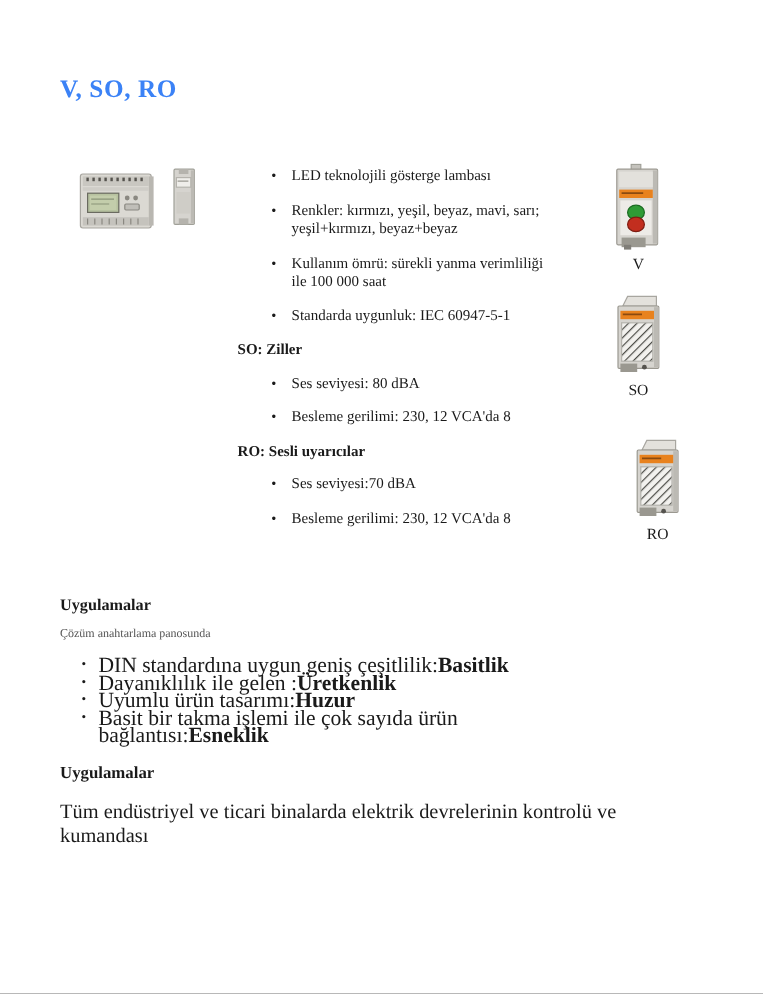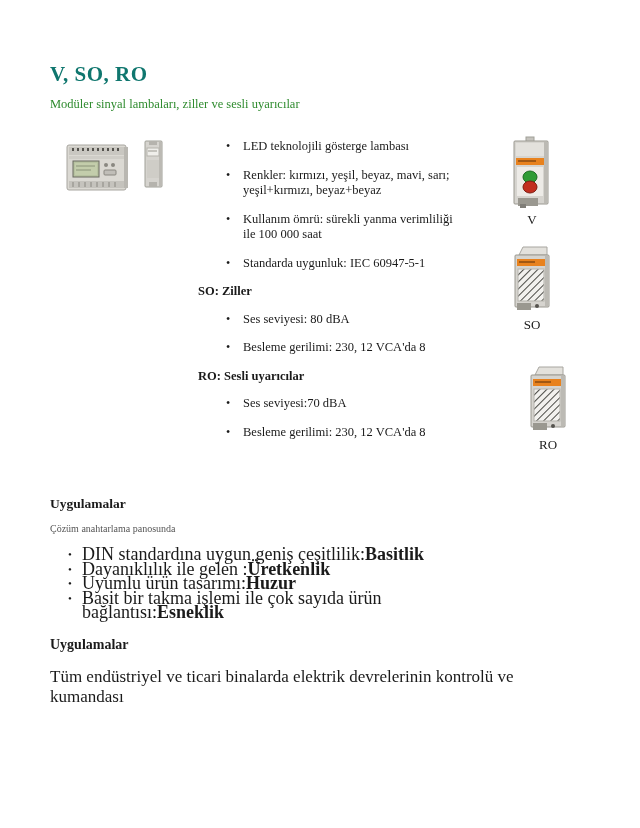--- a/index.html
+++ b/index.html
@@ -8,21 +8,21 @@
     width:640px;height:828px;
     margin:0 auto;
     background:#ffffff;
     font-family:"Liberation Serif","DejaVu Serif",serif;
     color:#1a1a1a;
     overflow:hidden;
   }
   
   .title{
     position:absolute;left:50px;top:62px;margin:0;
-    font-size:21px;font-weight:bold;color:#0f766e;letter-spacing:.5px;
+    font-size:21px;font-weight:bold;color:#3b82f6;letter-spacing:.5px;
   }
   .subtitle{
     position:absolute;left:50px;top:97px;
     font-size:12.5px;color:#2e8b2e;
   }
   
   .left-photos{
     position:absolute;left:64px;top:138px;
     display:flex;align-items:flex-start;gap:9px;
   }
@@ -56,21 +56,20 @@
   .applications h2{margin:0;font-size:14px;font-weight:bold;}
   .applications p{margin:14px 0 0 0;font-size:17px;}
   svg{display:block;}
 </style>
 </head>
 <body>
 
 <div class="page">
 
   <h1 class="title">V, SO, RO</h1>
-  <div class="subtitle">Modüler sinyal lambaları, ziller ve sesli uyarıcılar</div>
 
   <div class="left-photos">
     <svg width="68" height="58" viewBox="0 0 68 58">
       <rect x="3" y="7" width="59" height="45" rx="2" fill="#dbd9d3" stroke="#a8a6a0"></rect>
       <rect x="60" y="9" width="4" height="41" fill="#b9b7b1"></rect>
       <rect x="5" y="9" width="55" height="8" fill="#c9c7c1"></rect>
       <g fill="#55534e">
         <rect x="8" y="10" width="2" height="3"></rect>
           <rect x="13" y="10" width="2" height="3"></rect>
         <rect x="18" y="10" width="2" height="3"></rect>

